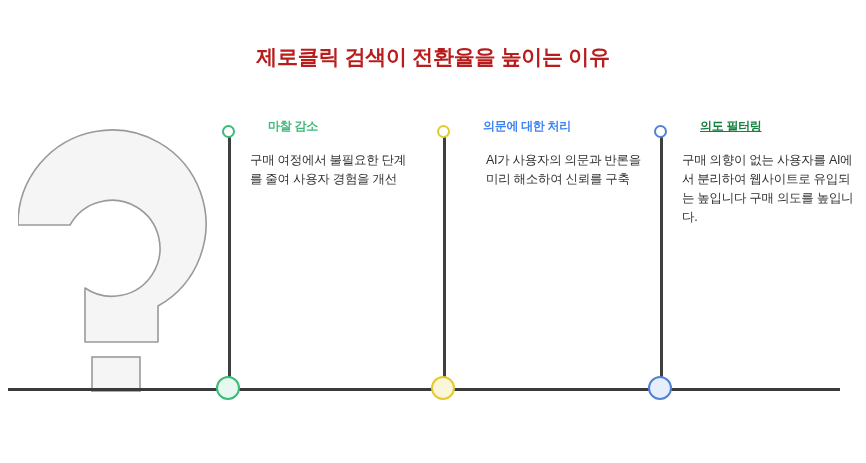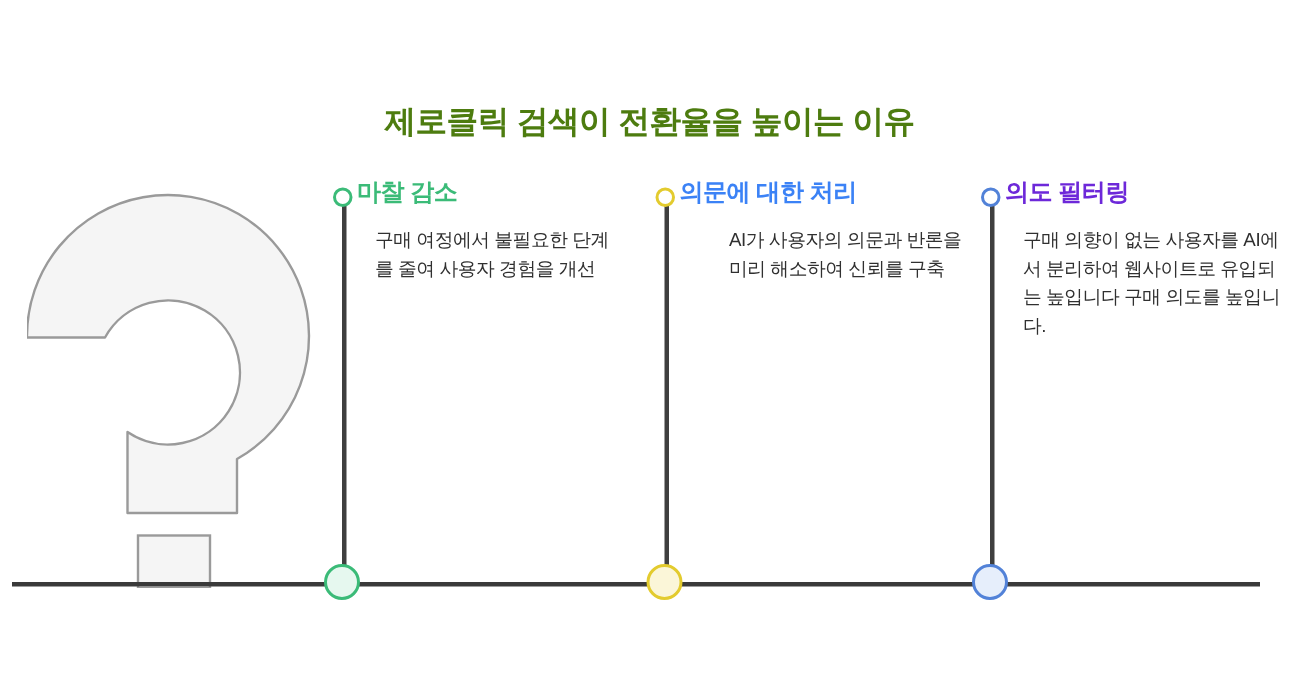--- a/index.html
+++ b/index.html
@@ -20,24 +20,23 @@
 
   
   #page-title {
     position: absolute;
     left: 0;
     top: 43px;
     width: 866px;
     text-align: center;
     font-size: 21px;
     font-weight: bold;
-    color: #4d7c0f;
+    color: #b91c1c;
     letter-spacing: -0.3px;
     white-space: nowrap;
-    margin-top: 24px;
   }
 
   
   #question-mark {
     position: absolute;
     left: 18px;
     top: 92px;
     width: 205px;
     height: 300px;
   }
@@ -82,23 +81,23 @@
     top: 258px;
     width: 20px;
     height: 20px;
     border-radius: 50%;
     background: #e6f8ef;
     border: 2.5px solid #3bbb78;
     box-sizing: content-box;
   }
   .item-heading {
     position: absolute;
-    left: 10px;
+    left: 40px;
     top: 0px;
-    font-size: 16px;
+    font-size: 12px;
     font-weight: bold;
     color: #3bbb78;
     letter-spacing: -0.3px;
     white-space: nowrap;
   }
   .item-body {
     position: absolute;
     left: 22px;
     top: 33px;
     font-size: 12.5px;
@@ -112,21 +111,21 @@
   .c-green .top-marker    { border-color: #3bbb78; }
   .c-green .bottom-marker { border-color: #3bbb78; background: #e6f8ef; }
   .c-green .item-heading  { color: #3bbb78; }
 
   .c-yellow .top-marker    { border-color: #e3cb2e; }
   .c-yellow .bottom-marker { border-color: #e3cb2e; background: #fbf6d8; }
   .c-yellow .item-heading  { color: #3b82f6; }
 
   .c-blue .top-marker    { border-color: #5282d8; }
   .c-blue .bottom-marker { border-color: #5282d8; background: #e6eefb; }
-  .c-blue .item-heading  { color: #6d28d9; }
+  .c-blue .item-heading  { color: #15803d; text-decoration: underline; }
 
   
   #item-0 { left: 228px; }
   #item-0 .item-body { width: 168px; }
   #item-1 { left: 443px; }
   #item-1 .item-body { width: 160px; margin-left: 21px; }
   #item-2 { left: 660px; }
   #item-2 .item-body { width: 180px; }
 </style>
 </head>

